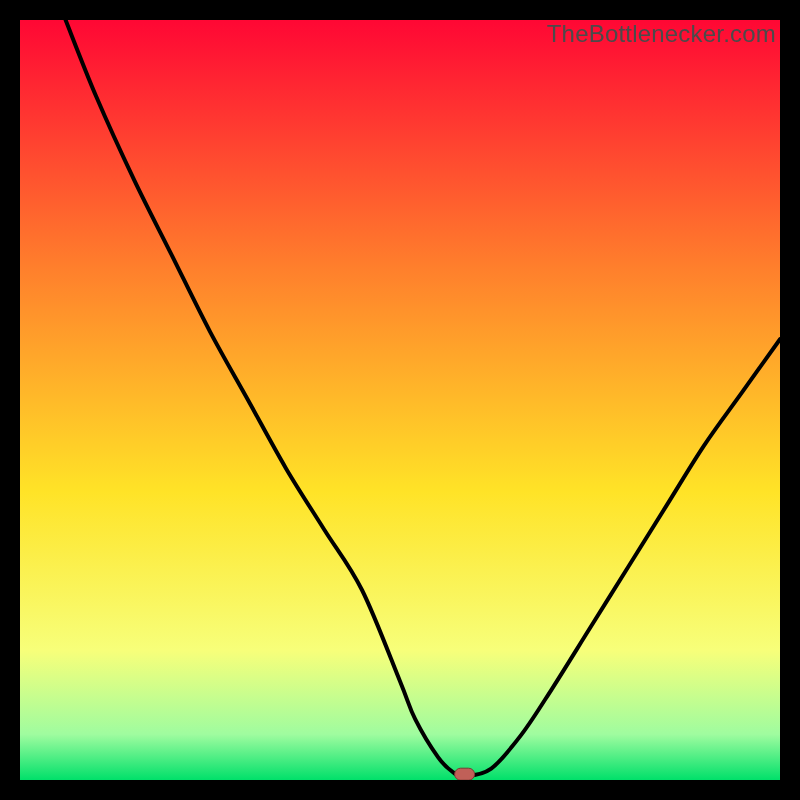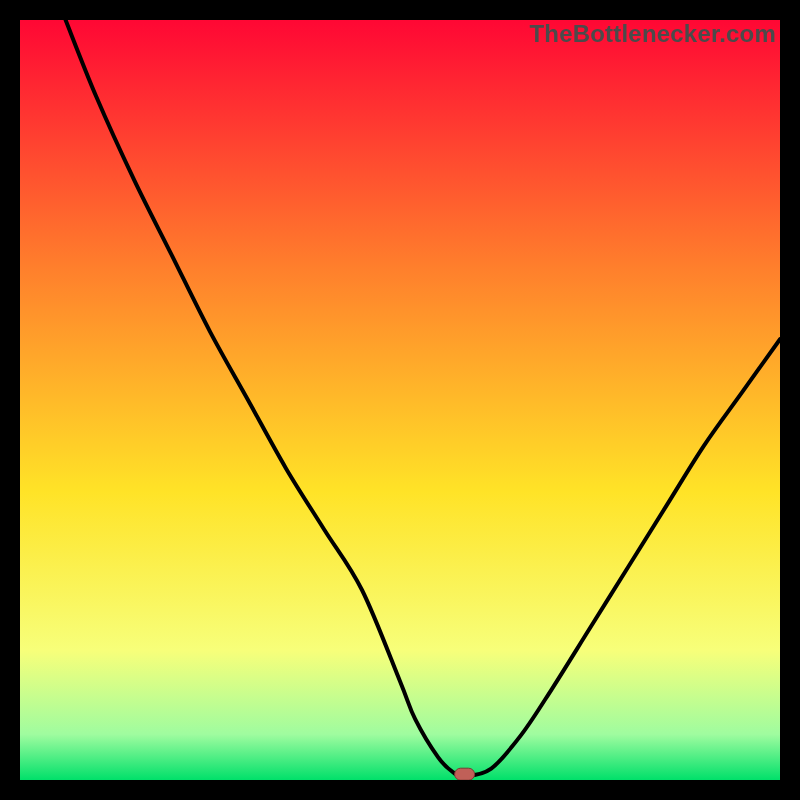--- a/index.html
+++ b/index.html
@@ -25,21 +25,21 @@
     top: 0;
     width: 760px;
     height: 760px;
   }
   .watermark {
     position: absolute;
     top: 0px;
     right: 4px;
     color: #4b4b4b;
     font-size: 24px;
-    font-weight: 700;
+    font-weight: 400;
     letter-spacing: 0.2px;
     z-index: 10;
     user-select: none;
   }
   svg {
     display: block;
   }
 </style>
 </head>
 <body>

